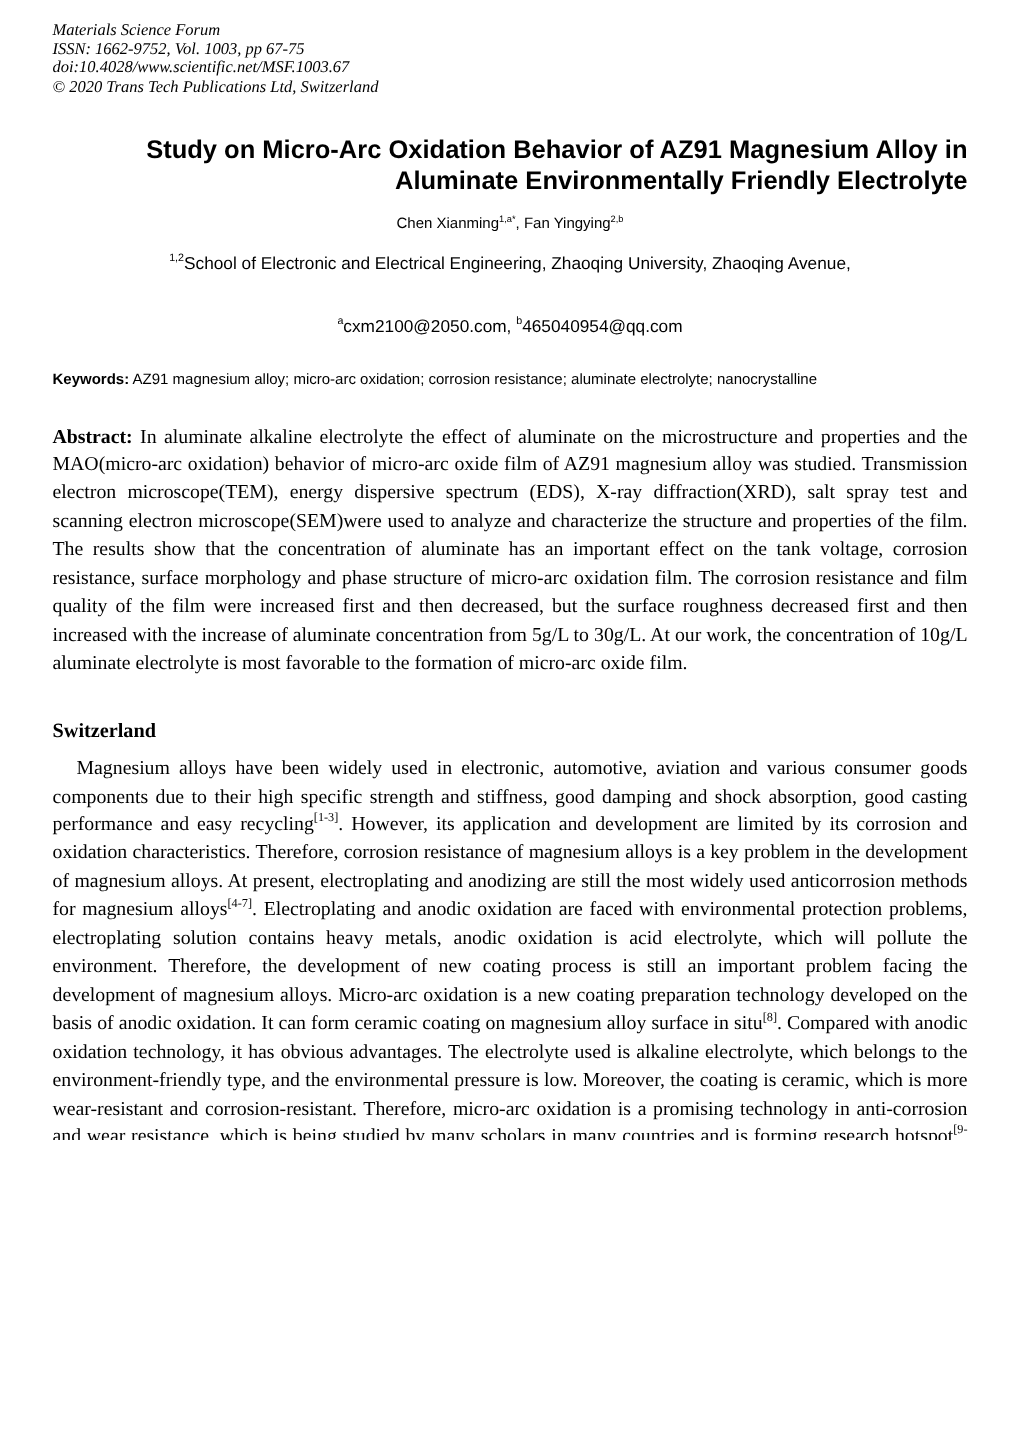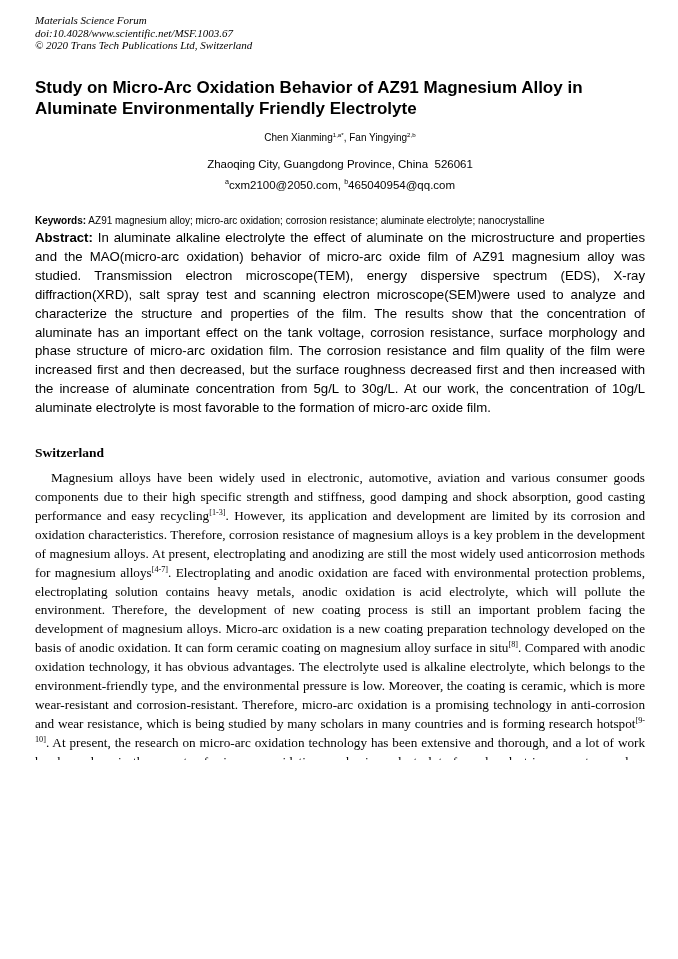--- a/index.html
+++ b/index.html
@@ -20,21 +20,21 @@
     font-family: "Liberation Serif", serif;
     font-style: italic;
     font-size: 11px;
     line-height: 12.5px;
     color: #000000;
   }
   .meta-right { text-align: right; }
   
   .title {
     margin-top: 25px;
-    text-align: left;
+    text-align: right;
     font-family: "Liberation Sans", sans-serif;
     font-weight: bold;
     font-size: 17px;
     line-height: 21px;
     color: #000000;
   }
   .authors {
     margin-top: 9px;
     text-align: center;
     font-family: "Liberation Sans", sans-serif;
@@ -43,37 +43,38 @@
   }
   .affiliation {
     margin-top: 10px;
     text-align: center;
     font-family: "Liberation Sans", sans-serif;
     font-size: 11.5px;
     line-height: 14.5px;
   }
   .affiliation-line2 { white-space: pre-wrap; }
   .emails {
-    margin-top: 7px;
+    margin-top: 27px;
     text-align: center;
     font-family: "Liberation Sans", sans-serif;
     font-size: 11.5px;
     line-height: 14px;
   }
   .keywords {
     margin-top: 21px;
     font-family: "Liberation Sans", sans-serif;
     font-size: 10px;
     line-height: 16px;
     text-align: justify;
   }
   .keywords .label { font-weight: bold; }
   
   .abstract {
-    font-family: Liberation Sans, sans-serif;
+    margin-top: 20px;
+    font-family: Liberation Serif, serif;
     font-size: 13.2px;
     line-height: 18.9px;
     text-align: justify;
   }
   .abstract .label { font-weight: bold; }
   .section-heading {
     margin-top: 26px;
     font-family: "Liberation Serif", serif;
     font-weight: bold;
     font-size: 13.5px;
@@ -94,34 +95,35 @@
   }
 </style>
 </head>
 <body>
 
 <div class="page">
 
   <div class="meta-header">
     <div class="meta-left">
       <div>Materials Science Forum</div>
+      <div>ISSN: 1662-9752, Vol. 1003, pp 67-75</div>
       <div>doi:10.4028/www.scientific.net/MSF.1003.67</div>
       <div>© 2020 Trans Tech Publications Ltd, Switzerland</div>
     </div>
   </div>
 
   <div class="title">
     <div>Study on Micro-Arc Oxidation Behavior of AZ91 Magnesium Alloy in</div>
     <div>Aluminate Environmentally Friendly Electrolyte</div>
   </div>
 
   <div class="authors">Chen Xianming<sup>1,a*</sup>, Fan Yingying<sup>2,b</sup></div>
 
   <div class="affiliation">
-    <div class="affiliation-line2">Zhaoqing City, Guangdong Province, China  526061</div>
+    <div><sup>1,2</sup>School of Electronic and Electrical Engineering, Zhaoqing University, Zhaoqing Avenue,</div>
   </div>
 
   <div class="emails"><sup>a</sup>cxm2100@2050.com, <sup>b</sup>465040954@qq.com</div>
 
   <div class="keywords">
     <span class="label">Keywords:</span><span> AZ91 magnesium alloy; micro-arc oxidation; corrosion resistance; aluminate electrolyte; nanocrystalline</span>
   </div>
 
   <div class="abstract">
     <span class="label">Abstract:</span><span> In aluminate alkaline electrolyte the effect of aluminate on the microstructure and properties and the MAO(micro-arc oxidation) behavior of micro-arc oxide film of AZ91 magnesium alloy was studied. Transmission electron microscope(TEM), energy dispersive spectrum (EDS), X-ray diffraction(XRD), salt spray test and scanning electron microscope(SEM)were used to analyze and characterize the structure and properties of the film. The results show that the concentration of aluminate has an important effect on the tank voltage, corrosion resistance, surface morphology and phase structure of micro-arc oxidation film. The corrosion resistance and film quality of the film were increased first and then decreased, but the surface roughness decreased first and then increased with the increase of aluminate concentration from 5g/L to 30g/L. At our work, the concentration of 10g/L aluminate electrolyte is most favorable to the formation of micro-arc oxide film.</span>

